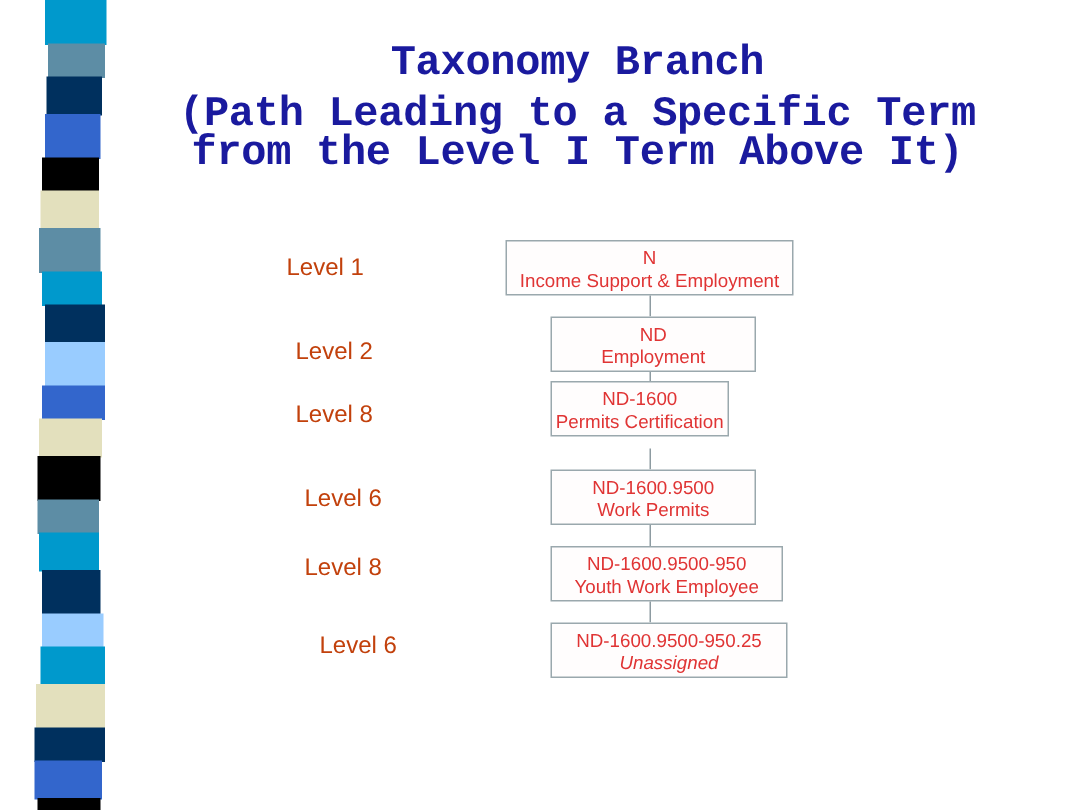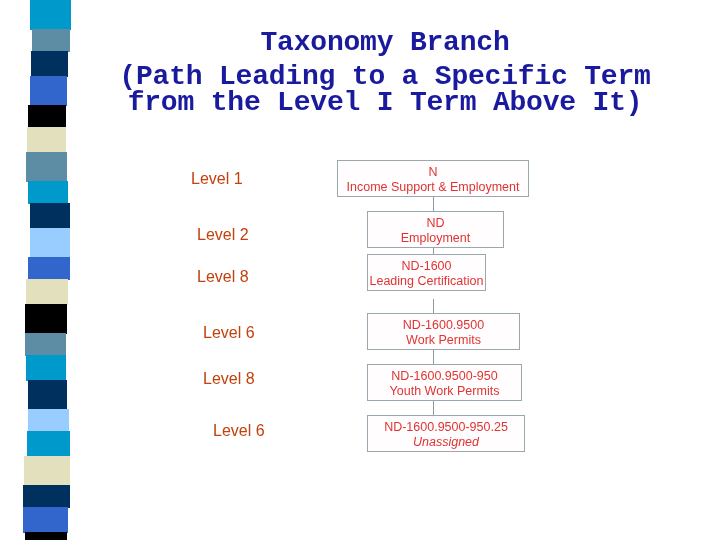--- a/index.html
+++ b/index.html
@@ -165,31 +165,31 @@
         <div class="node-name">Income Support &amp; Employment</div>
       </div>
       <div class="connector" style="left: 96px; top: 37px; height: 14px;"></div>
       <div class="node-box" style="left: 30px; top: 51px; width: 137px; height: 37px;">
         <div class="node-code">ND</div>
         <div class="node-name">Employment</div>
       </div>
       <div class="connector" style="left: 96px; top: 88px; height: 14px;"></div>
       <div class="node-box" style="left: 30px; top: 94px; width: 119px; height: 37px;">
         <div class="node-code">ND-1600</div>
-        <div class="node-name">Leading Certification</div>
+        <div class="node-name">Permits Certification</div>
       </div>
       <div class="connector" style="left: 96px; top: 139px; height: 14px;"></div>
-      <div class="node-box" style="left: 30px; top: 153px; width: 153px; height: 37px;">
+      <div class="node-box" style="left: 30px; top: 153px; width: 137px; height: 37px;">
         <div class="node-code">ND-1600.9500</div>
         <div class="node-name">Work Permits</div>
       </div>
       <div class="connector" style="left: 96px; top: 190px; height: 14px;"></div>
       <div class="node-box" style="left: 30px; top: 204px; width: 155px; height: 37px;">
         <div class="node-code">ND-1600.9500-950</div>
-        <div class="node-name">Youth Work Permits</div>
+        <div class="node-name">Youth Work Employee</div>
       </div>
       <div class="connector" style="left: 96px; top: 241px; height: 14px;"></div>
       <div class="node-box" style="left: 30px; top: 255px; width: 158px; height: 37px;">
         <div class="node-code">ND-1600.9500-950.25</div>
         <div class="node-name italic">Unassigned</div>
       </div>
     </div>
 
 </div>
 

